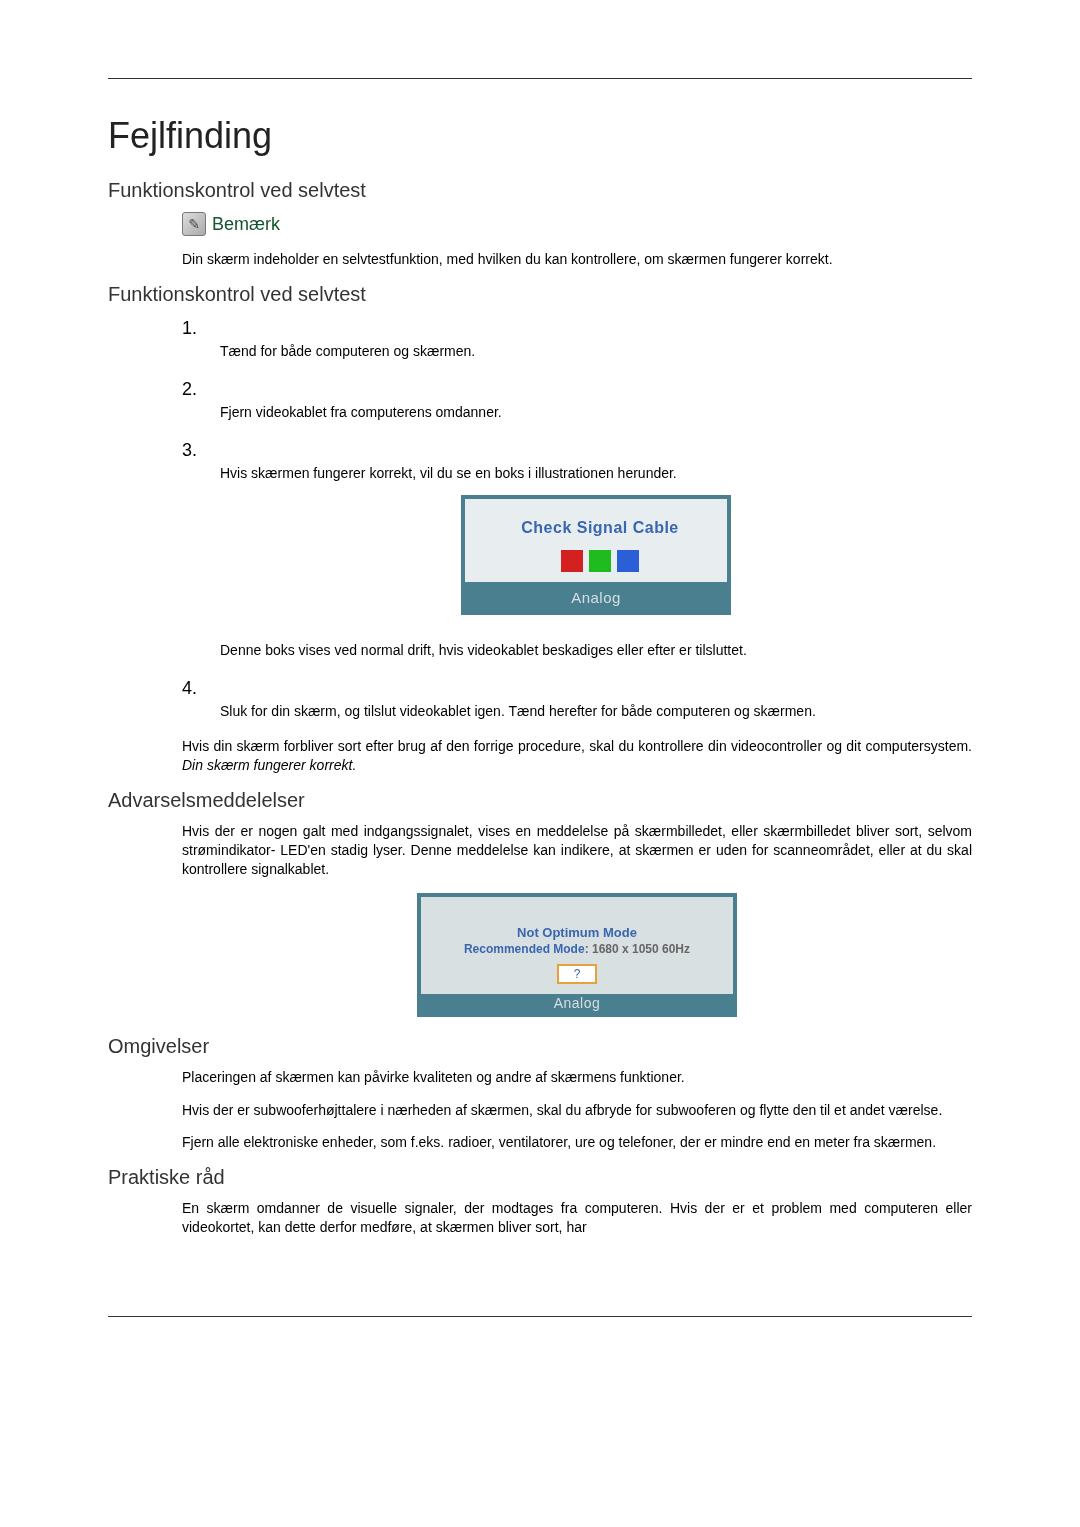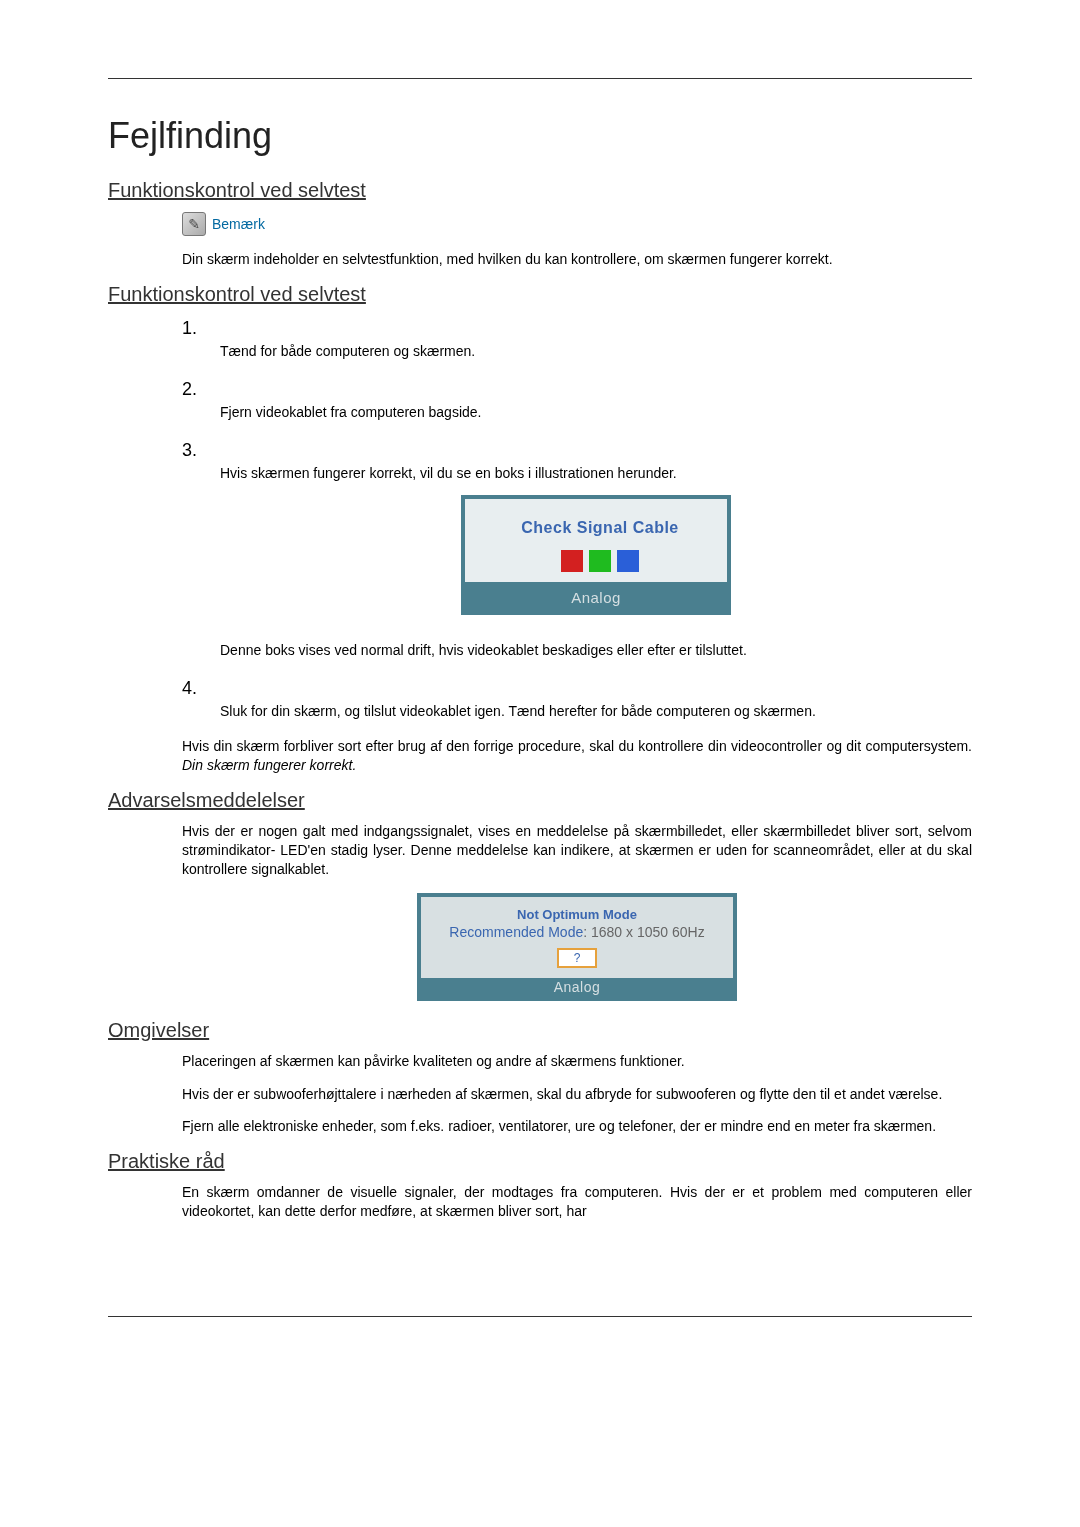--- a/index.html
+++ b/index.html
@@ -32,21 +32,20 @@
       font-weight: 400;
       color: #222;
       margin-bottom: 22px;
     }
     h2 {
       font-size: 20px;
       font-weight: 400;
       color: #333;
       margin-bottom: 10px;
       margin-top: 8px;
-      text-decoration: underline;
     }
     .content-block {
       margin-left: 74px;
     }
     .note-line {
       display: flex;
       align-items: center;
       gap: 6px;
       margin-bottom: 14px;
     }
@@ -56,22 +55,22 @@
       background: linear-gradient(135deg, #ddd, #aaa);
       border: 1px solid #777;
       border-radius: 3px;
       display: inline-flex;
       align-items: center;
       justify-content: center;
       font-size: 14px;
       color: #444;
     }
     .note-label {
-      font-size: 14px;
-      color: #0369a1;
+      font-size: 18px;
+      color: #14532d;
     }
     p {
       font-size: 14px;
       line-height: 1.35;
       text-align: justify;
       margin-bottom: 14px;
     }
     ol {
       list-style: none;
       counter-reset: item;
@@ -133,31 +132,32 @@
       padding: 2px 0 3px 0;
       letter-spacing: 0.5px;
     }
     
     .osd2 {
       width: 320px;
       border: 4px solid #4a7f8f;
       background: #d8e0e2;
     }
     .osd2-top {
-      padding: 10px 6px 10px 6px;
+      padding: 28px 6px 10px 6px;
       text-align: center;
     }
     .osd2-line1 {
       color: #3a66b0;
       font-size: 13px;
       font-weight: 700;
       margin-bottom: 2px;
     }
     .osd2-line2 {
-      font-size: 14px;
+      font-size: 12px;
+      font-weight: bold;
     }
     .osd2-line2 .lbl { color: #3a66b0; }
     .osd2-line2 .val { color: #666; }
     .osd2-btn {
       margin: 8px auto 0 auto;
       width: 40px;
       height: 20px;
       border: 2px solid #e6a13c;
       background: #fff;
       display: flex;
@@ -195,21 +195,21 @@
   <h2>Funktionskontrol ved selvtest</h2>
   <div class="content-block">
     <ol>
       <li>
         <div class="li-body">
             <p>Tænd for både computeren og skærmen.</p>
           </div>
       </li>
       <li>
         <div class="li-body">
-            <p>Fjern videokablet fra computeren bagside.</p>
+            <p>Fjern videokablet fra computerens omdanner.</p>
           </div>
       </li>
       <li>
         <div class="li-body">
           <p>Hvis skærmen fungerer korrekt, vil du se en boks i illustrationen herunder.</p>
           <div class="fig-wrap">
             <div class="osd1">
               <div class="osd1-top">
                 <div class="osd1-title">Check Signal Cable</div>
                 <div class="osd1-squares">

